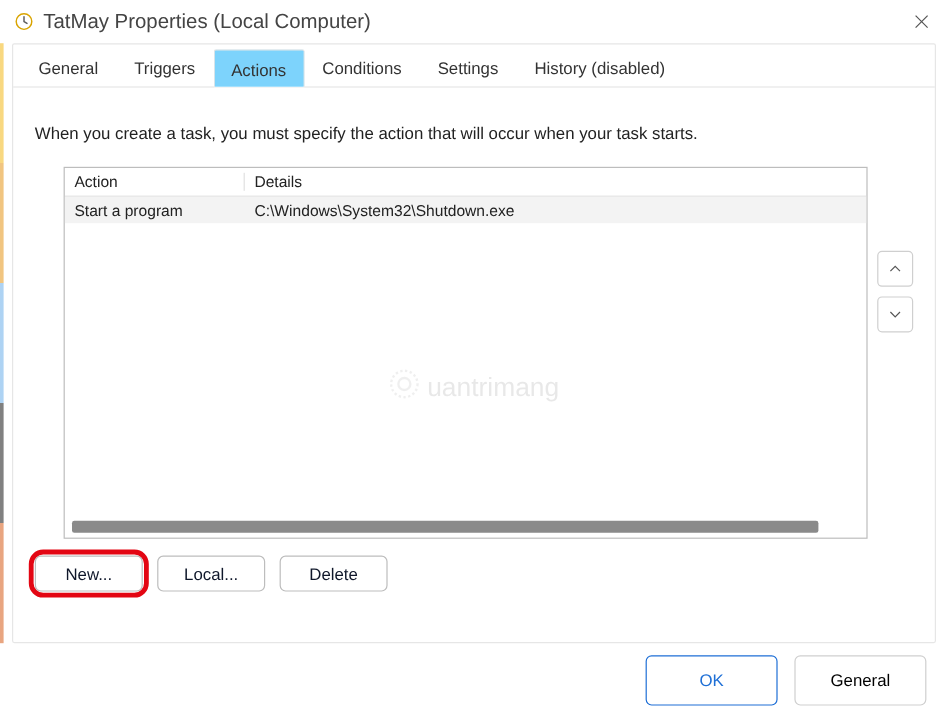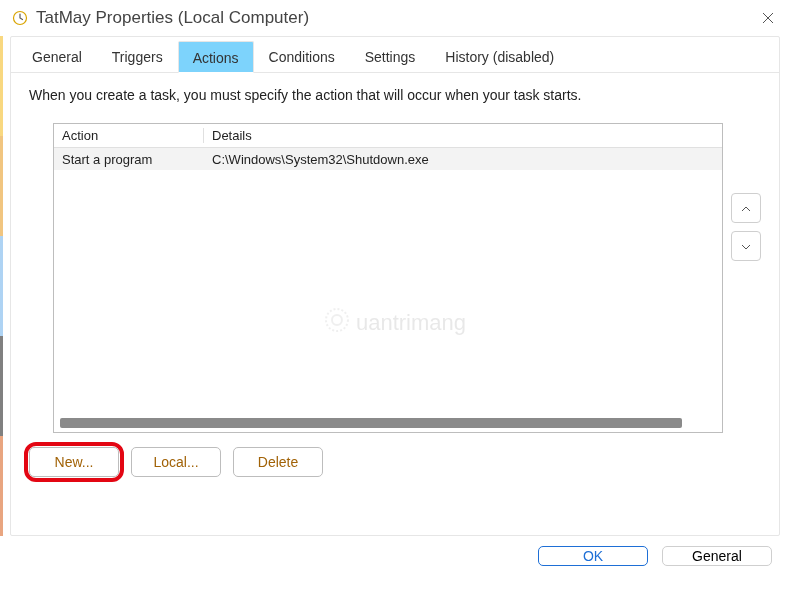--- a/index.html
+++ b/index.html
@@ -14,46 +14,46 @@
   
   .mainframe { border: 1px solid #e6e6e6; border-radius: 2px; margin: 0 10px 10px 10px; height: 500px; position: relative; background: #fff; }
 
   
   .tab-row { display: flex; align-items: flex-end; border-bottom: 1px solid #e6e6e6; height: 36px; padding: 0 6px; }
   .tab { padding: 8px 14px 6px 14px; font-size: 14px; color: #333; cursor: default; border: 1px solid transparent; position: relative; }
   .tab.active { border: 1px solid #e6e6e6; border-bottom: 1px solid #fff; border-radius: 2px 2px 0 0; background: #7dd3fc; margin-bottom: -1px; }
 
   
   .content { padding: 14px 18px 12px 18px; }
-  .desc { font-size: 14px; color: #222; margin: 0 0 20px 0; }
+  .desc { font-size: 14px; color: #222; margin: 16px 0 20px 0; }
 
   .list-area { display: flex; align-items: flex-start; gap: 8px; margin-left: 24px; }
   .list-box { border: 1px solid #bdbdbd; flex: 1; height: 310px; position: relative; overflow: hidden; }
   .list-header { display: flex; border-bottom: 1px solid #e0e0e0; font-size: 13px; color: #222; height: 24px; align-items: center; }
   .col-action { width: 150px; padding: 0 8px; border-right: 1px solid #e0e0e0; }
   .col-details { flex: 1; padding: 0 8px; }
   .list-row { display: flex; font-size: 13px; color: #222; height: 22px; align-items: center; background: #f3f3f3; }
   .list-row .col-action { border-right: none; }
   .scrollbar-h { position: absolute; left: 6px; right: 40px; bottom: 4px; height: 10px; background: #8a8a8a; border-radius: 2px; }
 
   .side-btns { display: flex; flex-direction: column; gap: 8px; margin-top: 70px; }
   .sq-btn { width: 30px; height: 30px; border: 1px solid #cfcfcf; border-radius: 4px; background: #fff; display: flex; align-items: center; justify-content: center; color: #555; }
 
   
   .watermark { position: absolute; left: 50%; top: 270px; transform: translateX(-50%); opacity: 0.22; display: flex; align-items: center; gap: 6px; font-size: 22px; color: #999; }
 
   
   .action-btns { display: flex; gap: 12px; margin-top: 14px; }
-  .btn { min-width: 90px; height: 30px; border: 1px solid #bdbdbd; border-radius: 5px; background: #fff; font-size: 14px; color: #a16207; display: flex; align-items: center; justify-content: center; padding: 0 14px; }
+  .btn { min-width: 90px; height: 30px; border: 1px solid #bdbdbd; border-radius: 5px; background: #fff; font-size: 14px; color: #0f172a; display: flex; align-items: center; justify-content: center; padding: 0 14px; }
   .highlight-red { position: relative; }
   .highlight-red::before { content: ""; position: absolute; left: -6px; top: -6px; right: -6px; bottom: -6px; border: 4px solid #e30613; border-radius: 12px; pointer-events: none; }
 
   
   .footer { display: flex; justify-content: flex-end; gap: 14px; padding: 0 18px 0 0; margin-top: 10px; }
-  .ftr-btn { width: 110px; height: 20px; border: 1px solid #cfcfcf; border-radius: 5px; background: #fff; font-size: 14px; display: flex; align-items: center; justify-content: center; }
+  .ftr-btn { width: 110px; height: 42px; border: 1px solid #cfcfcf; border-radius: 5px; background: #fff; font-size: 14px; display: flex; align-items: center; justify-content: center; }
   .ftr-btn.primary { border: 1px solid #1e6fd6; color: #1e6fd6; }
 
   
   .edge { position: absolute; left: 0; top: 36px; width: 3px; height: 500px; background: linear-gradient(#f2b100 0 20%, #e38b00 20% 40%, #5da7e8 40% 60%, #000 60% 80%, #d24b00 80% 100%); opacity: 0.5; }
 </style>
 </head>
 <body>
 
 <div class="edge"></div>
 

